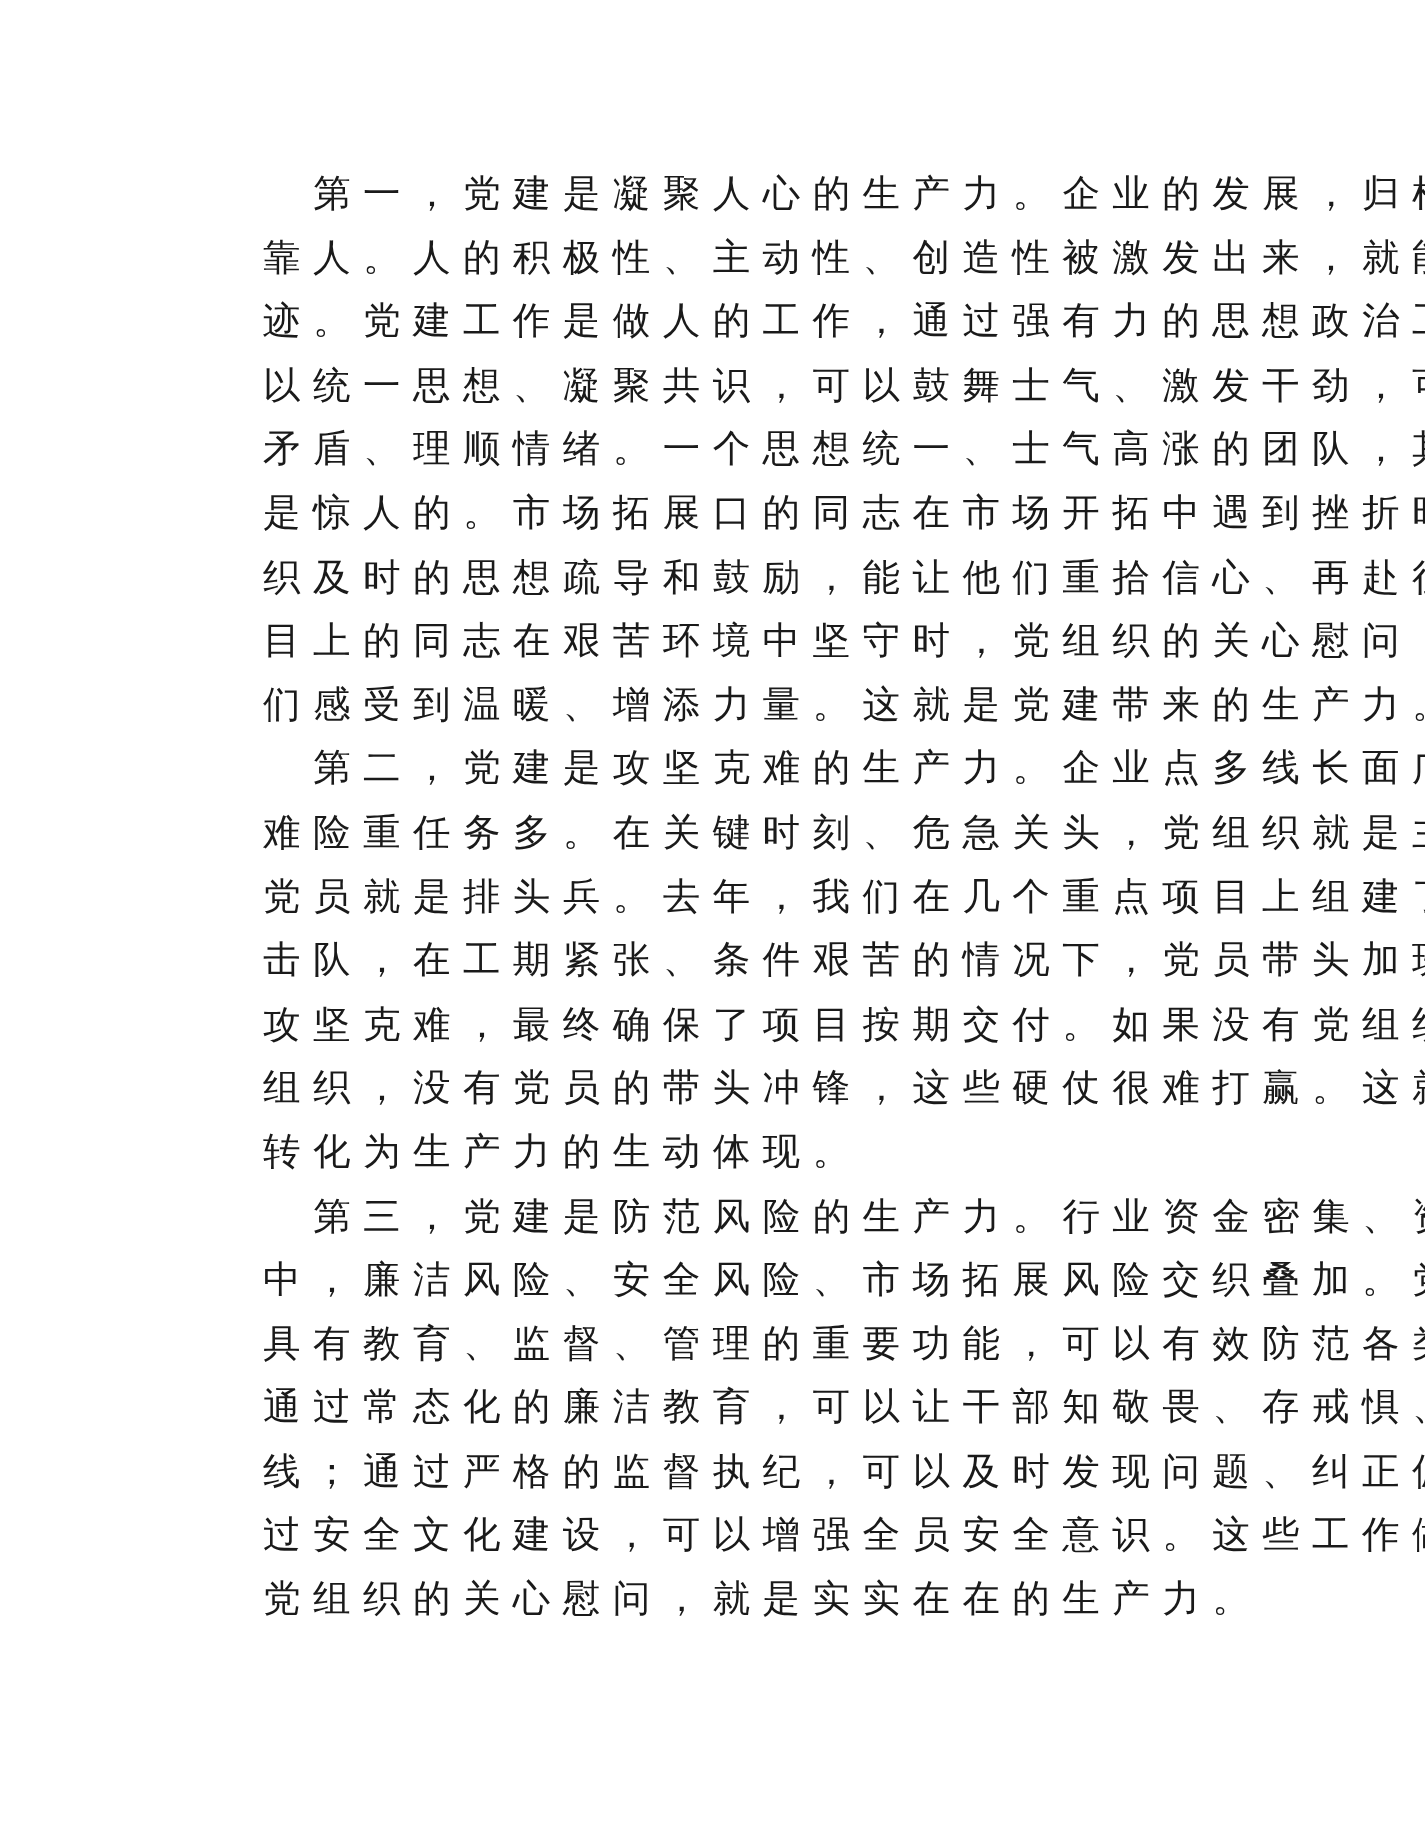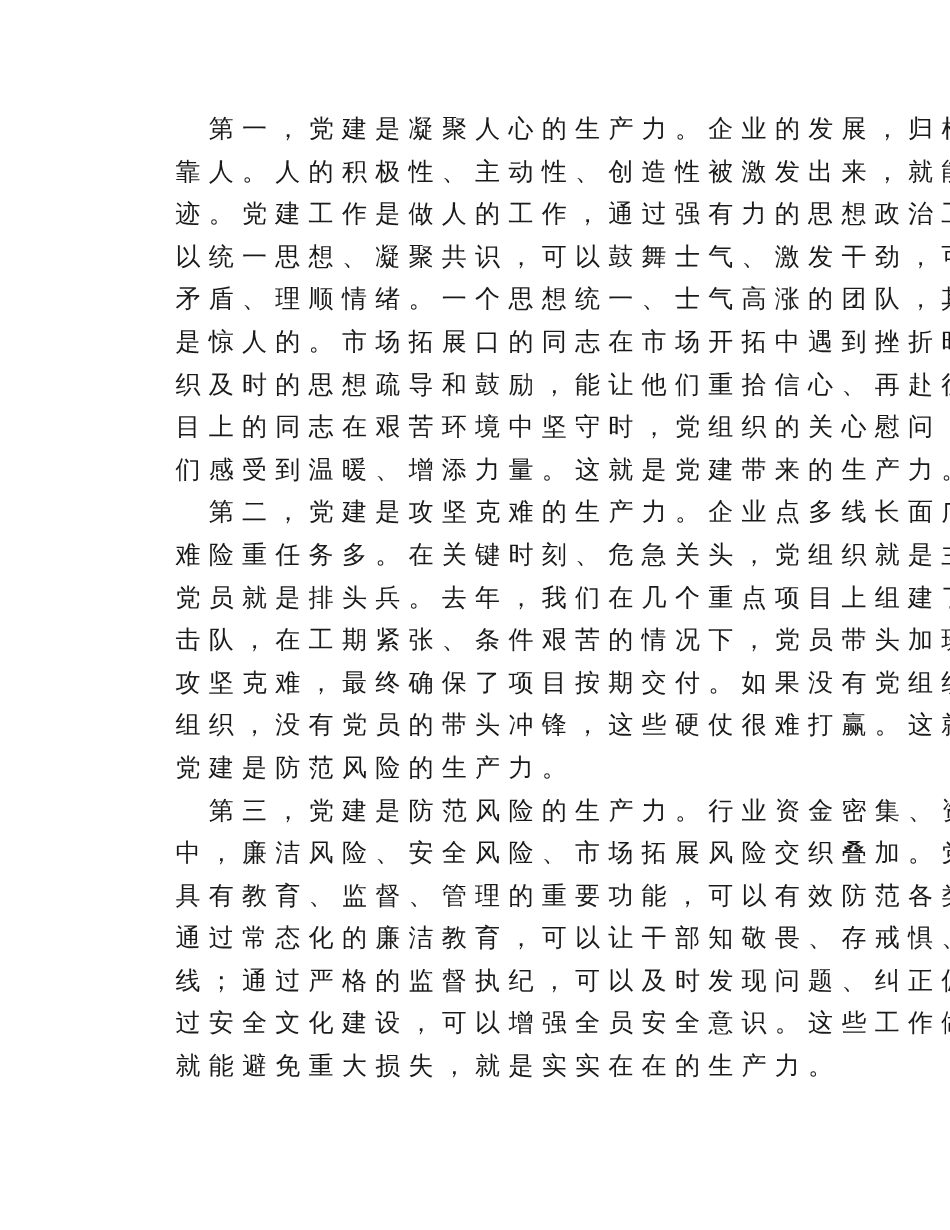--- a/index.html
+++ b/index.html
@@ -52,24 +52,24 @@
     <span class="line">目上的同志在艰苦环境中坚守时，党组织的关心慰问，能让他</span>
     <span class="line">们感受到温暖、增添力量。这就是党建带来的生产力。</span>
   </div>
   <div class="para">
     <span class="line" style="padding-left:33.4px">第二，党建是攻坚克难的生产力。企业点多线长面广，急</span>
     <span class="line">难险重任务多。在关键时刻、危急关头，党组织就是主心骨，</span>
     <span class="line">党员就是排头兵。去年，我们在几个重点项目上组建了党员突</span>
     <span class="line">击队，在工期紧张、条件艰苦的情况下，党员带头加班加点、</span>
     <span class="line">攻坚克难，最终确保了项目按期交付。如果没有党组织的有力</span>
     <span class="line">组织，没有党员的带头冲锋，这些硬仗很难打赢。这就是党建</span>
-    <span class="line">党建是防范风险的生产力。</span>
+    <span class="line">转化为生产力的生动体现。</span>
   </div>
   <div class="para">
     <span class="line" style="padding-left:33.4px">第三，党建是防范风险的生产力。行业资金密集、资源集</span>
     <span class="line">中，廉洁风险、安全风险、市场拓展风险交织叠加。党建工作</span>
     <span class="line">具有教育、监督、管理的重要功能，可以有效防范各类风险。</span>
     <span class="line">通过常态化的廉洁教育，可以让干部知敬畏、存戒惧、守底</span>
     <span class="line">线；通过严格的监督执纪，可以及时发现问题、纠正偏差；通</span>
     <span class="line">过安全文化建设，可以增强全员安全意识。这些工作做得好，</span>
-    <span class="line">就能避免重大损失，就是实实在在的生产力。</span>
+    <span class="line">党组织的关心慰问，就是实实在在的生产力。</span>
   </div>
 </div>
 
 </body></html>

